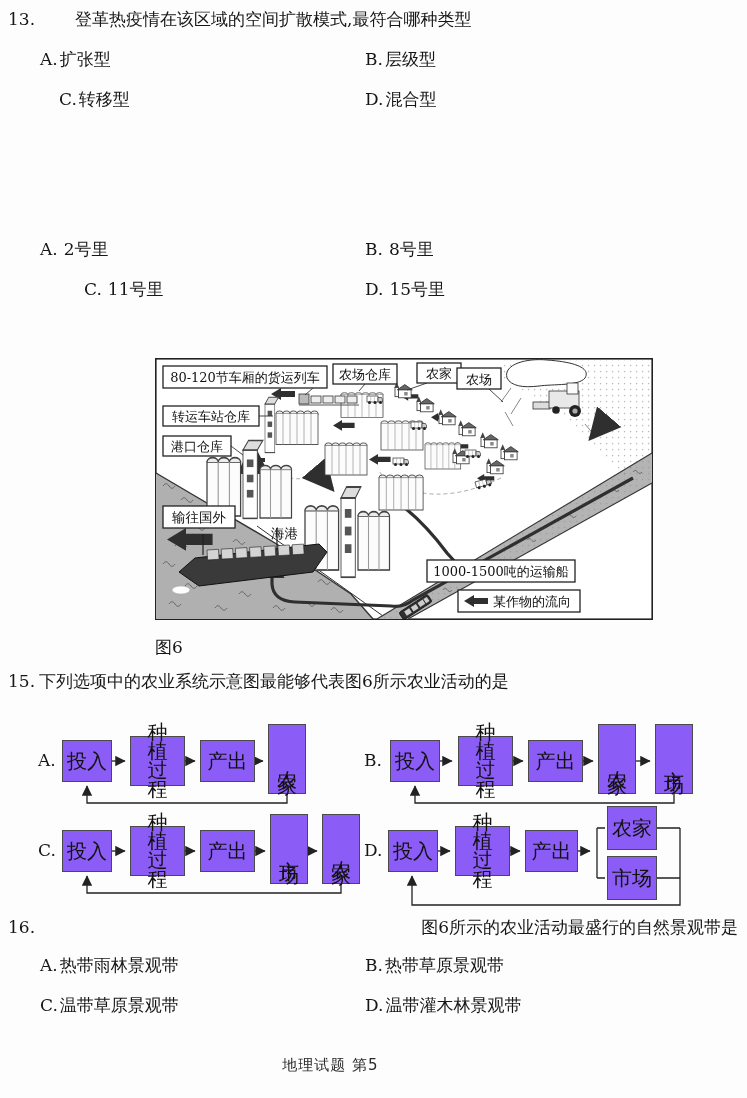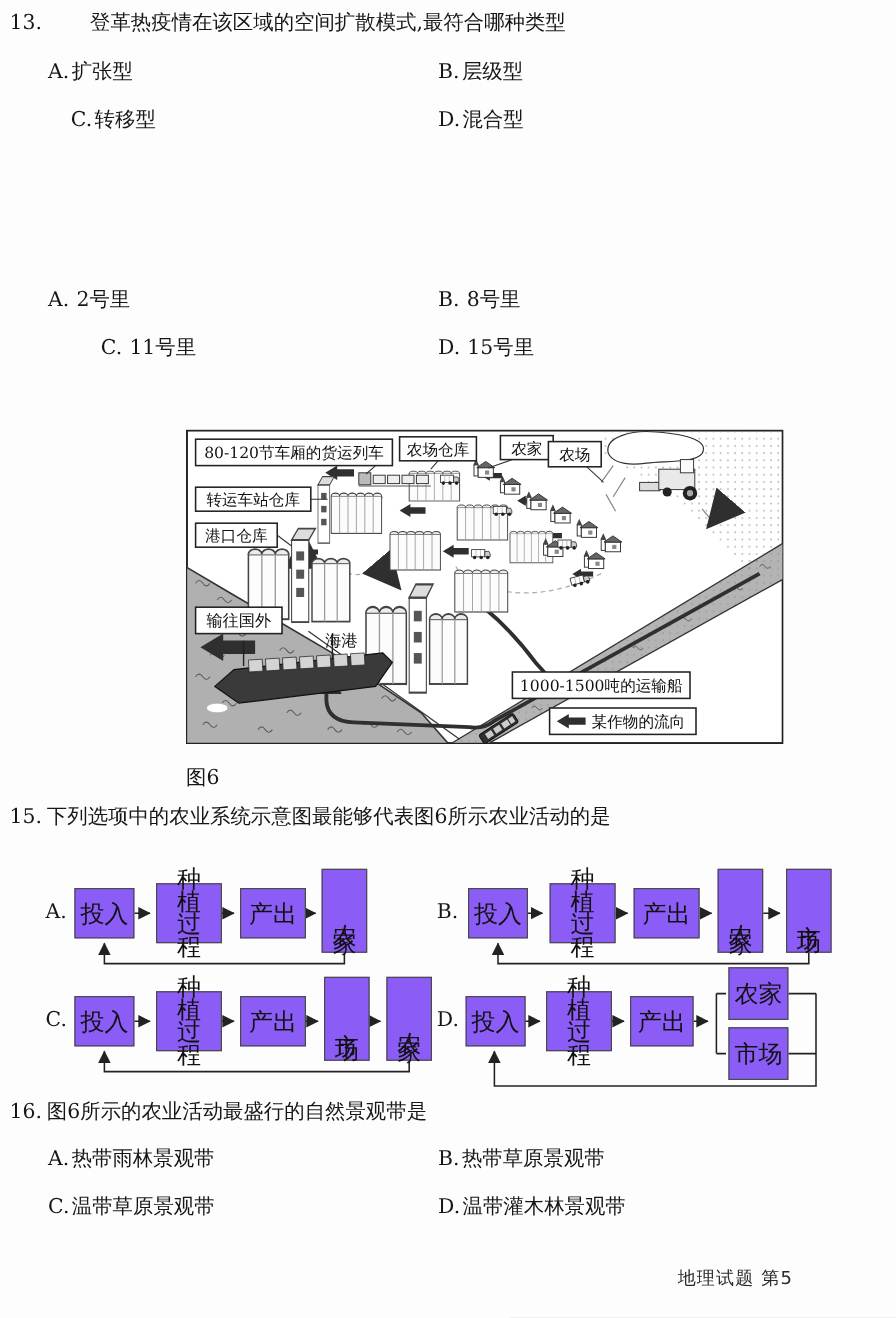--- a/index.html
+++ b/index.html
@@ -15,21 +15,21 @@
   .intro{position:absolute;font-style:italic;font-size:17px;}
   .figwrap{position:absolute;left:155px;top:358px;width:498px;height:262px;}
   .figcap{position:absolute;left:155px;top:636px;width:435px;text-align:left;font-size:17px;}
   .diagrams{position:absolute;left:0;top:712px;width:747px;height:200px;}
   .dlabel{position:absolute;font-size:17px;}
   .dbox{position:absolute;box-sizing:border-box;background:#8b5cf6;border:1.2px solid #4a4a4a;
         display:flex;align-items:center;justify-content:center;font-size:20px;line-height:19px;
         text-align:center;color:#111;}
   .wrap2{padding:0 9px;}
   .vert{writing-mode:vertical-rl;letter-spacing:4px;}
-  .footer{position:absolute;top:1056px;left:0;right:86px;text-align:right;
+  .footer{position:absolute;top:1056px;left:0;right:86px;text-align:center;
           font-family:"DejaVu Sans","Liberation Sans",sans-serif;font-size:15px;
           letter-spacing:1px;color:#2a2a2a;}
   svg text{font-family:"DejaVu Serif","Liberation Serif",serif;fill:#111;}
 </style>
 </head>
 <body>
 
 <div class="page">
 
   <div class="q" style="left:8px;top:6px;width:730px;gap:36px;">
@@ -333,21 +333,21 @@
     <div class="dbox vert" style="left:322px;top:102px;width:38px;height:70px;">农家</div>
 
     <div class="dlabel" style="left:364px;top:128px;">D.</div>
     <div class="dbox" style="left:388px;top:118px;width:50px;height:42px;">投入</div>
     <div class="dbox wrap2" style="left:455px;top:114px;width:55px;height:50px;">种植过程</div>
     <div class="dbox" style="left:525px;top:118px;width:53px;height:42px;">产出</div>
     <div class="dbox" style="left:607px;top:94px;width:50px;height:44px;">农家</div>
     <div class="dbox" style="left:607px;top:144px;width:50px;height:44px;">市场</div>
   </div>
 
-  <div class="q" style="left:8px;top:914px;width:730px;">
+  <div class="q" style="left:8px;top:914px;width:730px;text-align:right;">
     <span class="qnum">16.</span>
     <span class="qtext">图6所示的农业活动最盛行的自然景观带是</span>
   </div>
   <div class="opt" style="left:40px;top:954px;">
     <span class="olabel">A.</span><span>热带雨林景观带</span>
   </div>
   <div class="opt" style="left:365px;top:954px;">
     <span class="olabel">B.</span><span>热带草原景观带</span>
   </div>
   <div class="opt" style="left:40px;top:994px;">

